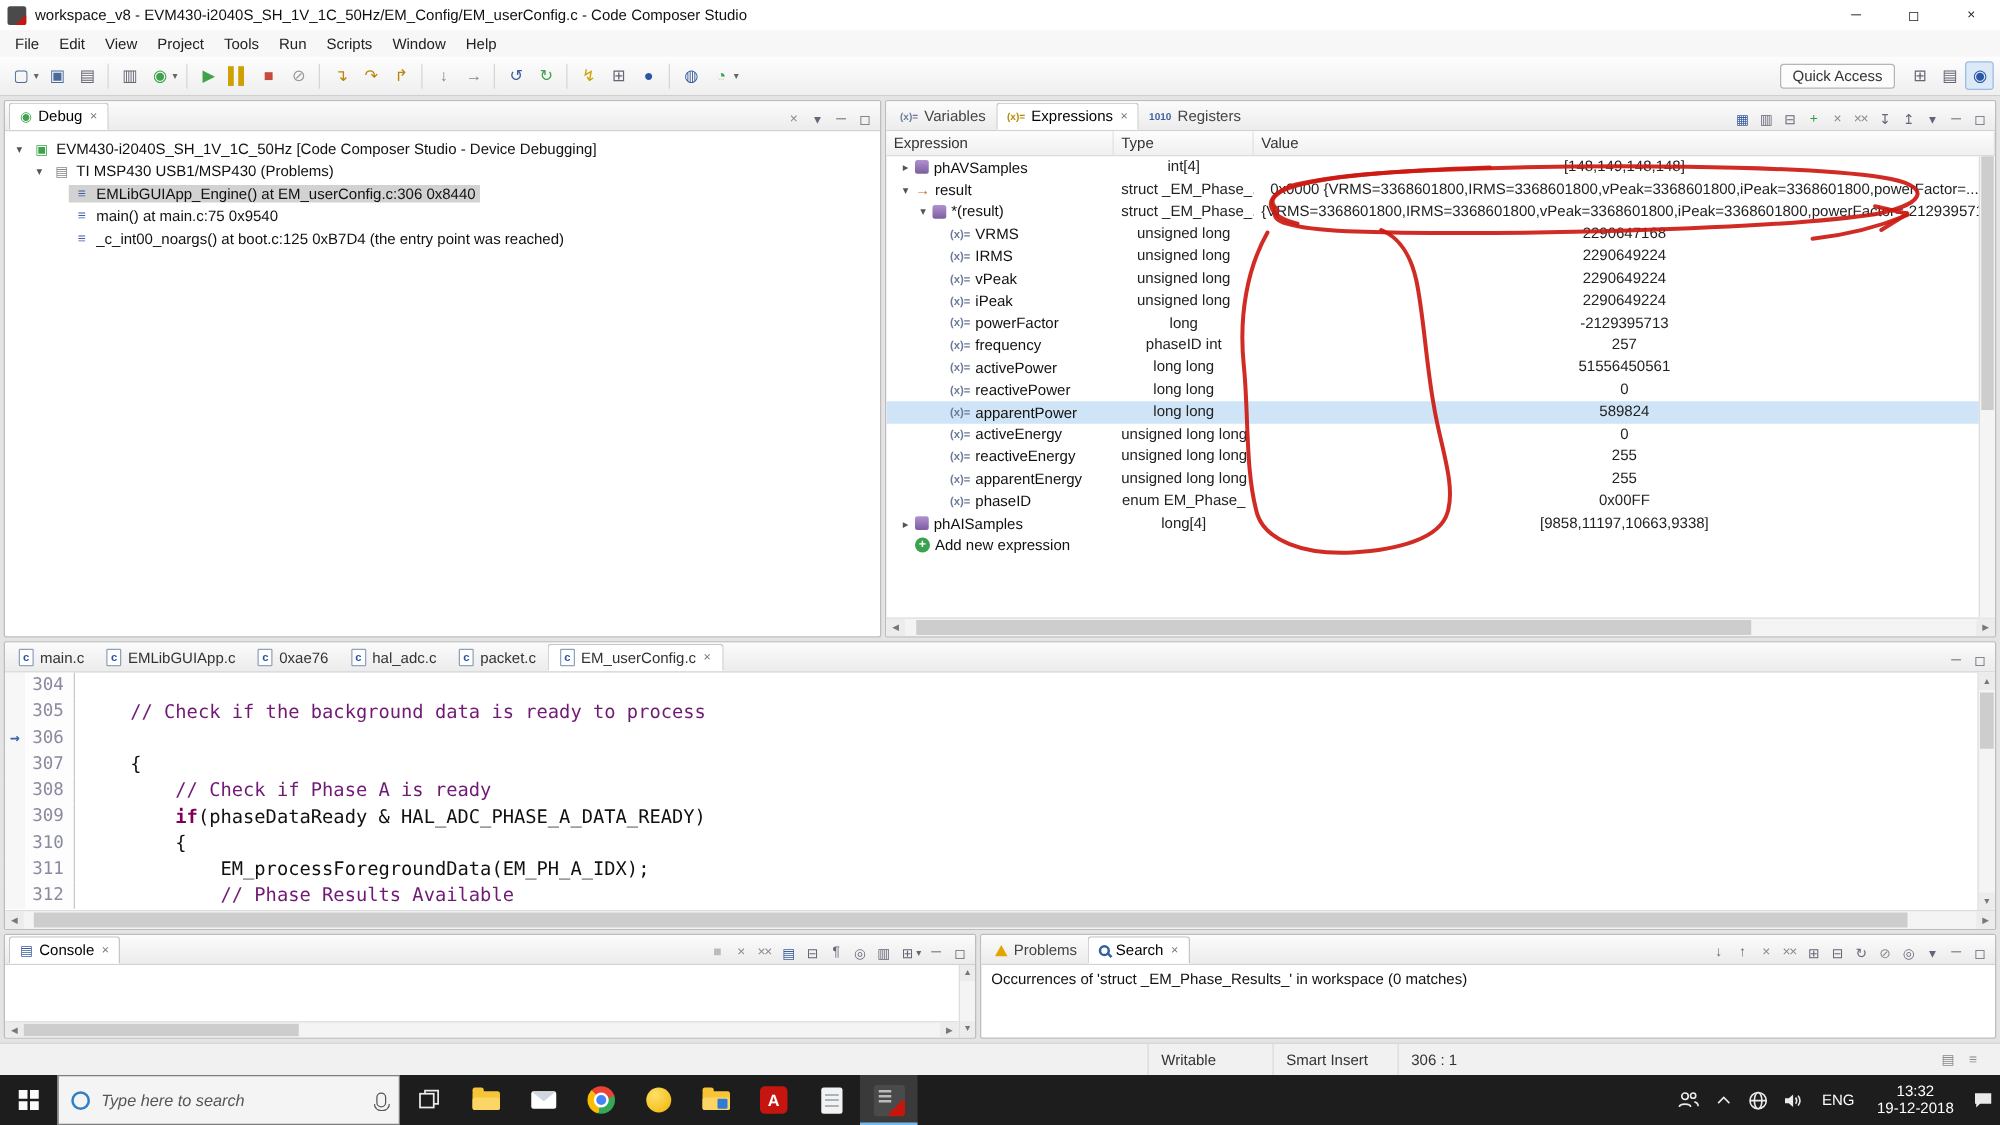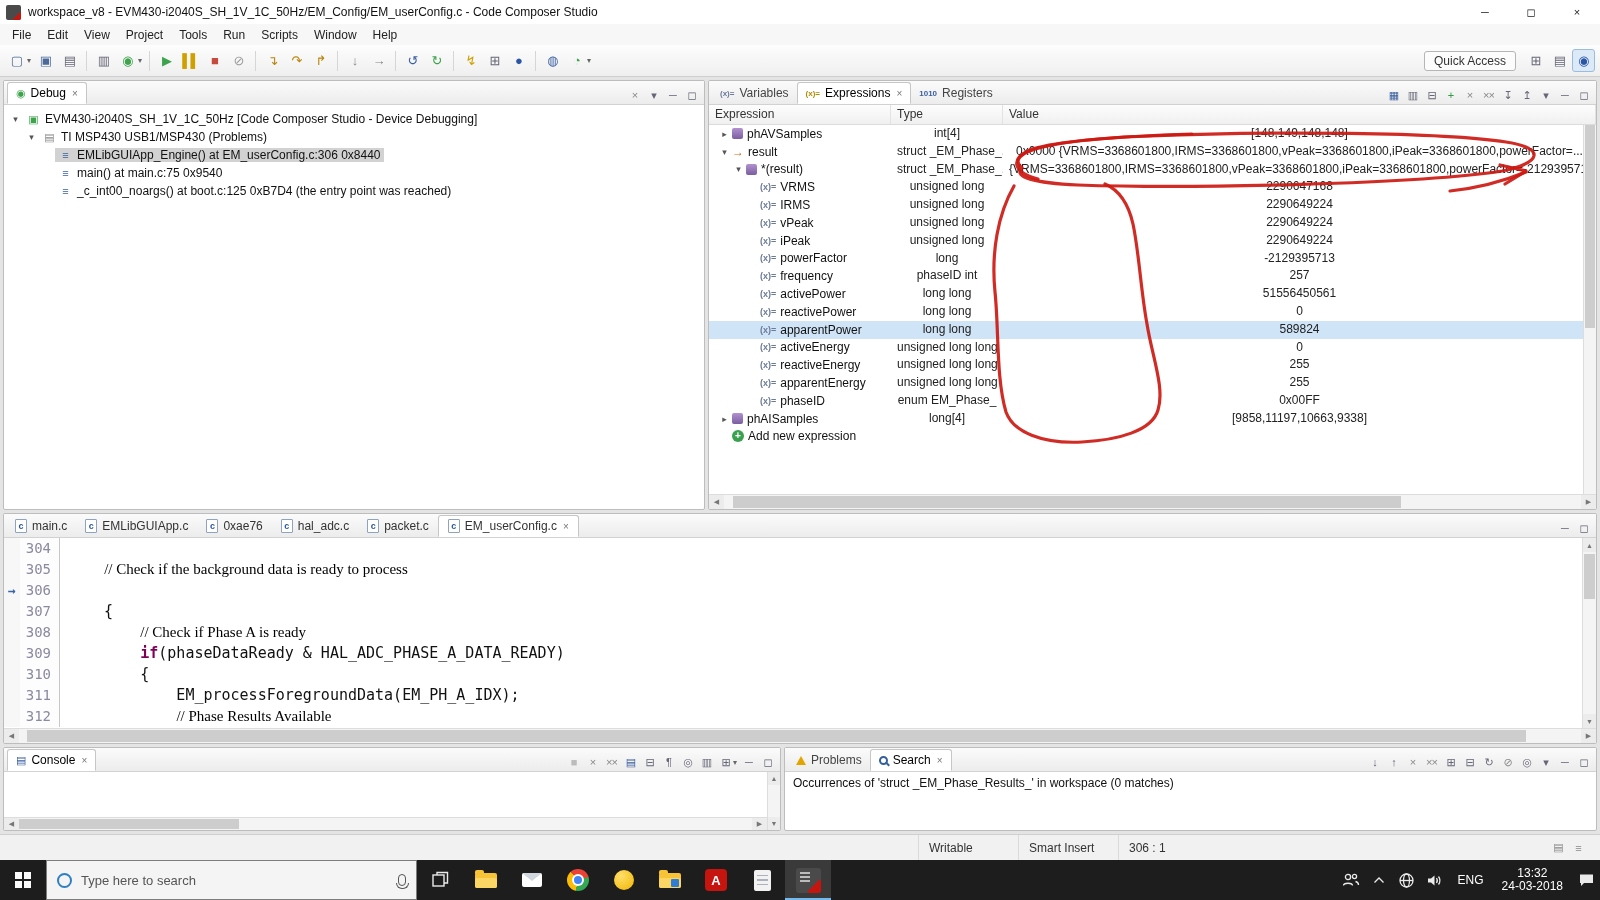--- a/index.html
+++ b/index.html
@@ -89,21 +89,21 @@
   .cfile::before { content:'c'; }
   .editor-wrap { flex:1; display:flex; min-height:0; }
   .editor-body { flex:1; overflow:hidden; font-family:"DejaVu Sans Mono",monospace; font-size:15px; line-height:21px; position:relative; }
   .code-line { display:flex; height:21px; white-space:pre; }
   .ann { width:16px; background:#f7f7f7; flex:none; display:flex; align-items:center; justify-content:center; }
   .ip-arrow { color:#3a66a8; font-weight:bold; font-size:13px; }
   .lnum { width:40px; flex:none; text-align:right; padding-right:8px; color:#8a8aa0; border-right:1px solid #c8c8c8; font-size:14px; background:#fdfdfd; }
   .lcode { padding-left:8px; }
   .linebox.current { background:var(--debug-line,#cdeac1); }
   .tok-kw { color:#7f0055; font-weight:bold; }
-  .tok-comment { color:#000000;font-family:Liberation Serif, serif; }
+  .tok-comment { color:#701a75; }
   .tok-plain { color:#111; }
   .ed-vscroll { width:14px; background:#f4f4f4; border-left:1px solid #ddd; display:flex; flex-direction:column; flex:none; }
   .ed-vscroll .vs-btn { height:14px; display:flex; align-items:center; justify-content:center; font-size:7px; color:#777; background:#ececec; flex:none; }
   .ed-vscroll .vs-track { flex:1; position:relative; }
   .ed-vscroll .vs-thumb { position:absolute; left:1px; right:1px; top:2px; height:45px; background:#cdcdcd; }
 
   
   .console-panel { width:778px; flex:none; }
   .console-title { padding:3px 7px; color:#111; }
   .console-body { flex:1; display:flex; min-height:0; }
@@ -119,21 +119,21 @@
   .sb-field:last-of-type { border-right:1px solid #dadada; }
   .sb-grow { flex:1; }
   #statusbar-icons { display:flex; gap:4px; padding-right:14px; }
   #statusbar-icons .tb-icon { min-width:16px; height:16px; font-size:11px; }
 
   
   .taskbar { height:40px; background:#1d1d1d; display:flex; align-items:stretch; color:#fff; flex:none; }
   .tb-start { width:46px; display:flex; align-items:center; justify-content:center; }
   .win-logo { display:grid; grid-template-columns:7px 7px; grid-template-rows:7px 7px; gap:2px; }
   .win-logo i { background:#fcfcfc; }
-  .tb-searchbox { width:371px; background:#f4f4f4; border:1px solid #7d7d7d; display:flex; align-items:center; gap:9px; padding:0 10px; color:#555; }
+  .tb-searchbox { width:274px; background:#f4f4f4; border:1px solid #7d7d7d; display:flex; align-items:center; gap:9px; padding:0 10px; color:#555;font-style:italic; }
   .cortana-ring { width:15px; height:15px; border-radius:50%; border:2px solid #2f7fc4; flex:none; }
   .tb-search-text { font-size:13px; color:#555; }
   .mic { width:8px; height:12px; border:1.5px solid #555; border-radius:4px; position:relative; margin-left:auto; flex:none; }
   .mic::after { content:''; position:absolute; left:-3.5px; right:-3.5px; bottom:-4px; height:5px; border:1.5px solid #555; border-top:none; border-radius:0 0 7px 7px; }
   .tb-app { width:46px; display:flex; align-items:center; justify-content:center; position:relative; }
   .tb-app.active { background:#3a3a3a; box-shadow:inset 0 -2px 0 var(--taskbar-accent,#76b9ed); }
   .ic-folder { width:22px; height:15px; background:#f7c437; border-radius:2px; position:relative; }
   .ic-folder::before { content:''; position:absolute; top:-3px; left:0; width:9px; height:4px; background:#f7c437; border-radius:2px 2px 0 0; }
   .ic-folder::after { content:''; position:absolute; left:0; bottom:0; width:100%; height:10px; background:#fbd664; border-radius:2px; }
   .blue-dot { position:absolute; right:2px; bottom:1px; width:8px; height:8px; background:#2e7cd6; border-radius:1px; z-index:2; }
@@ -739,21 +739,21 @@
       </span>
       <span class="tray-item">
         <svg width="17" height="15" viewBox="0 0 17 15">
           <path d="M2 5.5 H5 L8.5 2.5 V12.5 L5 9.5 H2 Z" fill="#eaeaea" stroke="none"></path>
           <path d="M10.5 5 C11.5 6.5 11.5 8.5 10.5 10 M12.5 3.5 C14.3 6 14.3 9 12.5 11.5"></path>
         </svg>
       </span>
       <span class="lang">ENG</span>
       <span class="clock">
         <div>13:32</div>
-        <div>24-03-2018</div>
+        <div>19-12-2018</div>
       </span>
       <span class="tray-item">
         <svg width="17" height="16" viewBox="0 0 17 16">
           <path d="M2 2.5 H15 V11 H6 L3 14 V11 H2 Z" fill="#eaeaea" stroke="none"></path>
         </svg>
       </span>
     </div>
   </div>
 
   <svg class="annotation-svg" viewBox="0 0 1600 900">

